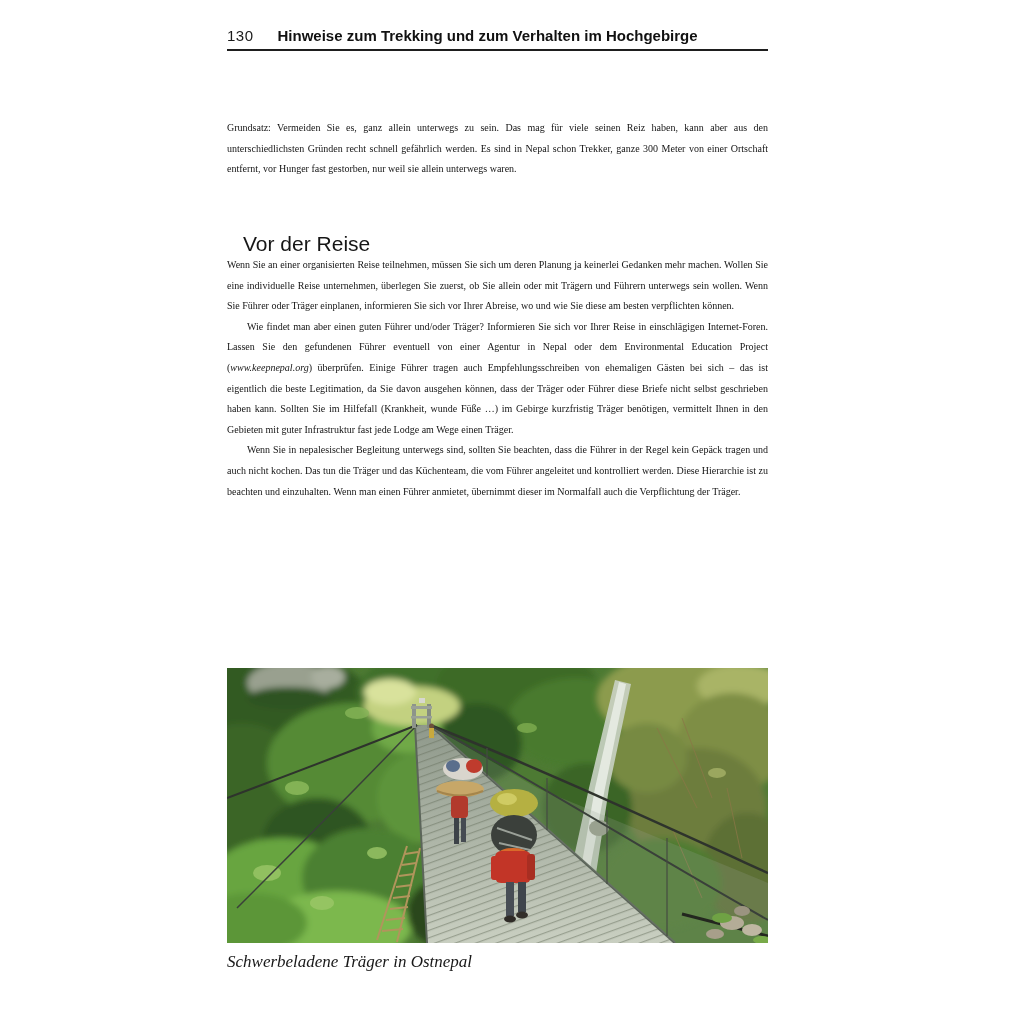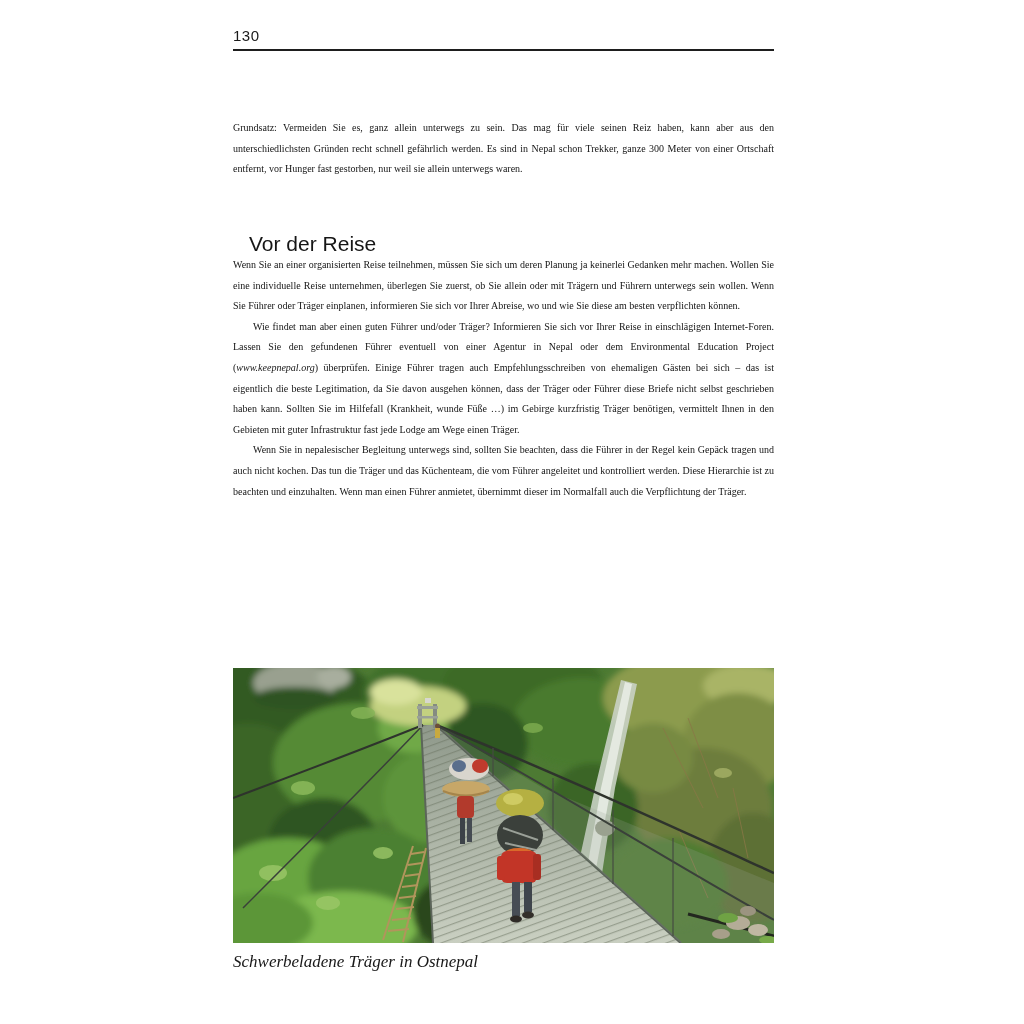--- a/index.html
+++ b/index.html
@@ -1,19 +1,19 @@
 <!DOCTYPE html>
 <html lang="de"><head>
 <meta charset="utf-8">
 <style>
   html,body{margin:0;padding:0;}
   body{width:1024px;height:1024px;background:#ffffff;overflow:hidden;}
   .page{position:relative;width:1024px;height:1024px;background:#ffffff;
         font-family:"Liberation Serif", serif;color:#141414;}
-  .col{position:absolute;left:233px;width:541px;}
+  .col{position:absolute;left:227px;width:541px;}
 
   
   .running-header{top:27px;display:flex;align-items:baseline;
         border-bottom:2px solid #1e1e1e;padding-bottom:5px;
         font-family:"Liberation Sans", sans-serif;font-size:15px;}
   .pagenum{font-weight:400;color:#1a1a1a;margin-right:24px;letter-spacing:.5px;}
   .rh-text{font-weight:700;color:#111;}
 
   
   .chapter-title{top:55px;font-family:"Liberation Sans", sans-serif;
@@ -36,20 +36,21 @@
   .photo-caption{font-style:italic;font-size:17px;color:#181818;
         margin-top:9px;font-family:"Liberation Serif", serif;}
 </style>
 </head>
 <body>
 
 <div class="page">
 
   <header class="col running-header" style="position:absolute;">
     <span class="pagenum">130</span>
+    <span class="rh-text">Hinweise zum Trekking und zum Verhalten im Hochgebirge</span>
   </header>
 
 
   <div class="col bodytext intro" style="position:absolute;">
     <p>Grundsatz: Vermeiden Sie es, ganz allein unterwegs zu sein. Das mag für viele seinen Reiz haben, kann aber aus den unterschiedlichsten Gründen recht schnell gefährlich werden. Es sind in Nepal schon Trekker, ganze 300 Meter von einer Ortschaft entfernt, vor Hunger fast gestorben, nur weil sie allein unterwegs waren.</p>
   </div>
 
   <h2 class="col section-heading" style="position:absolute;">Vor der Reise</h2>
 
   <div class="col bodytext main-paragraphs" style="position:absolute;">

